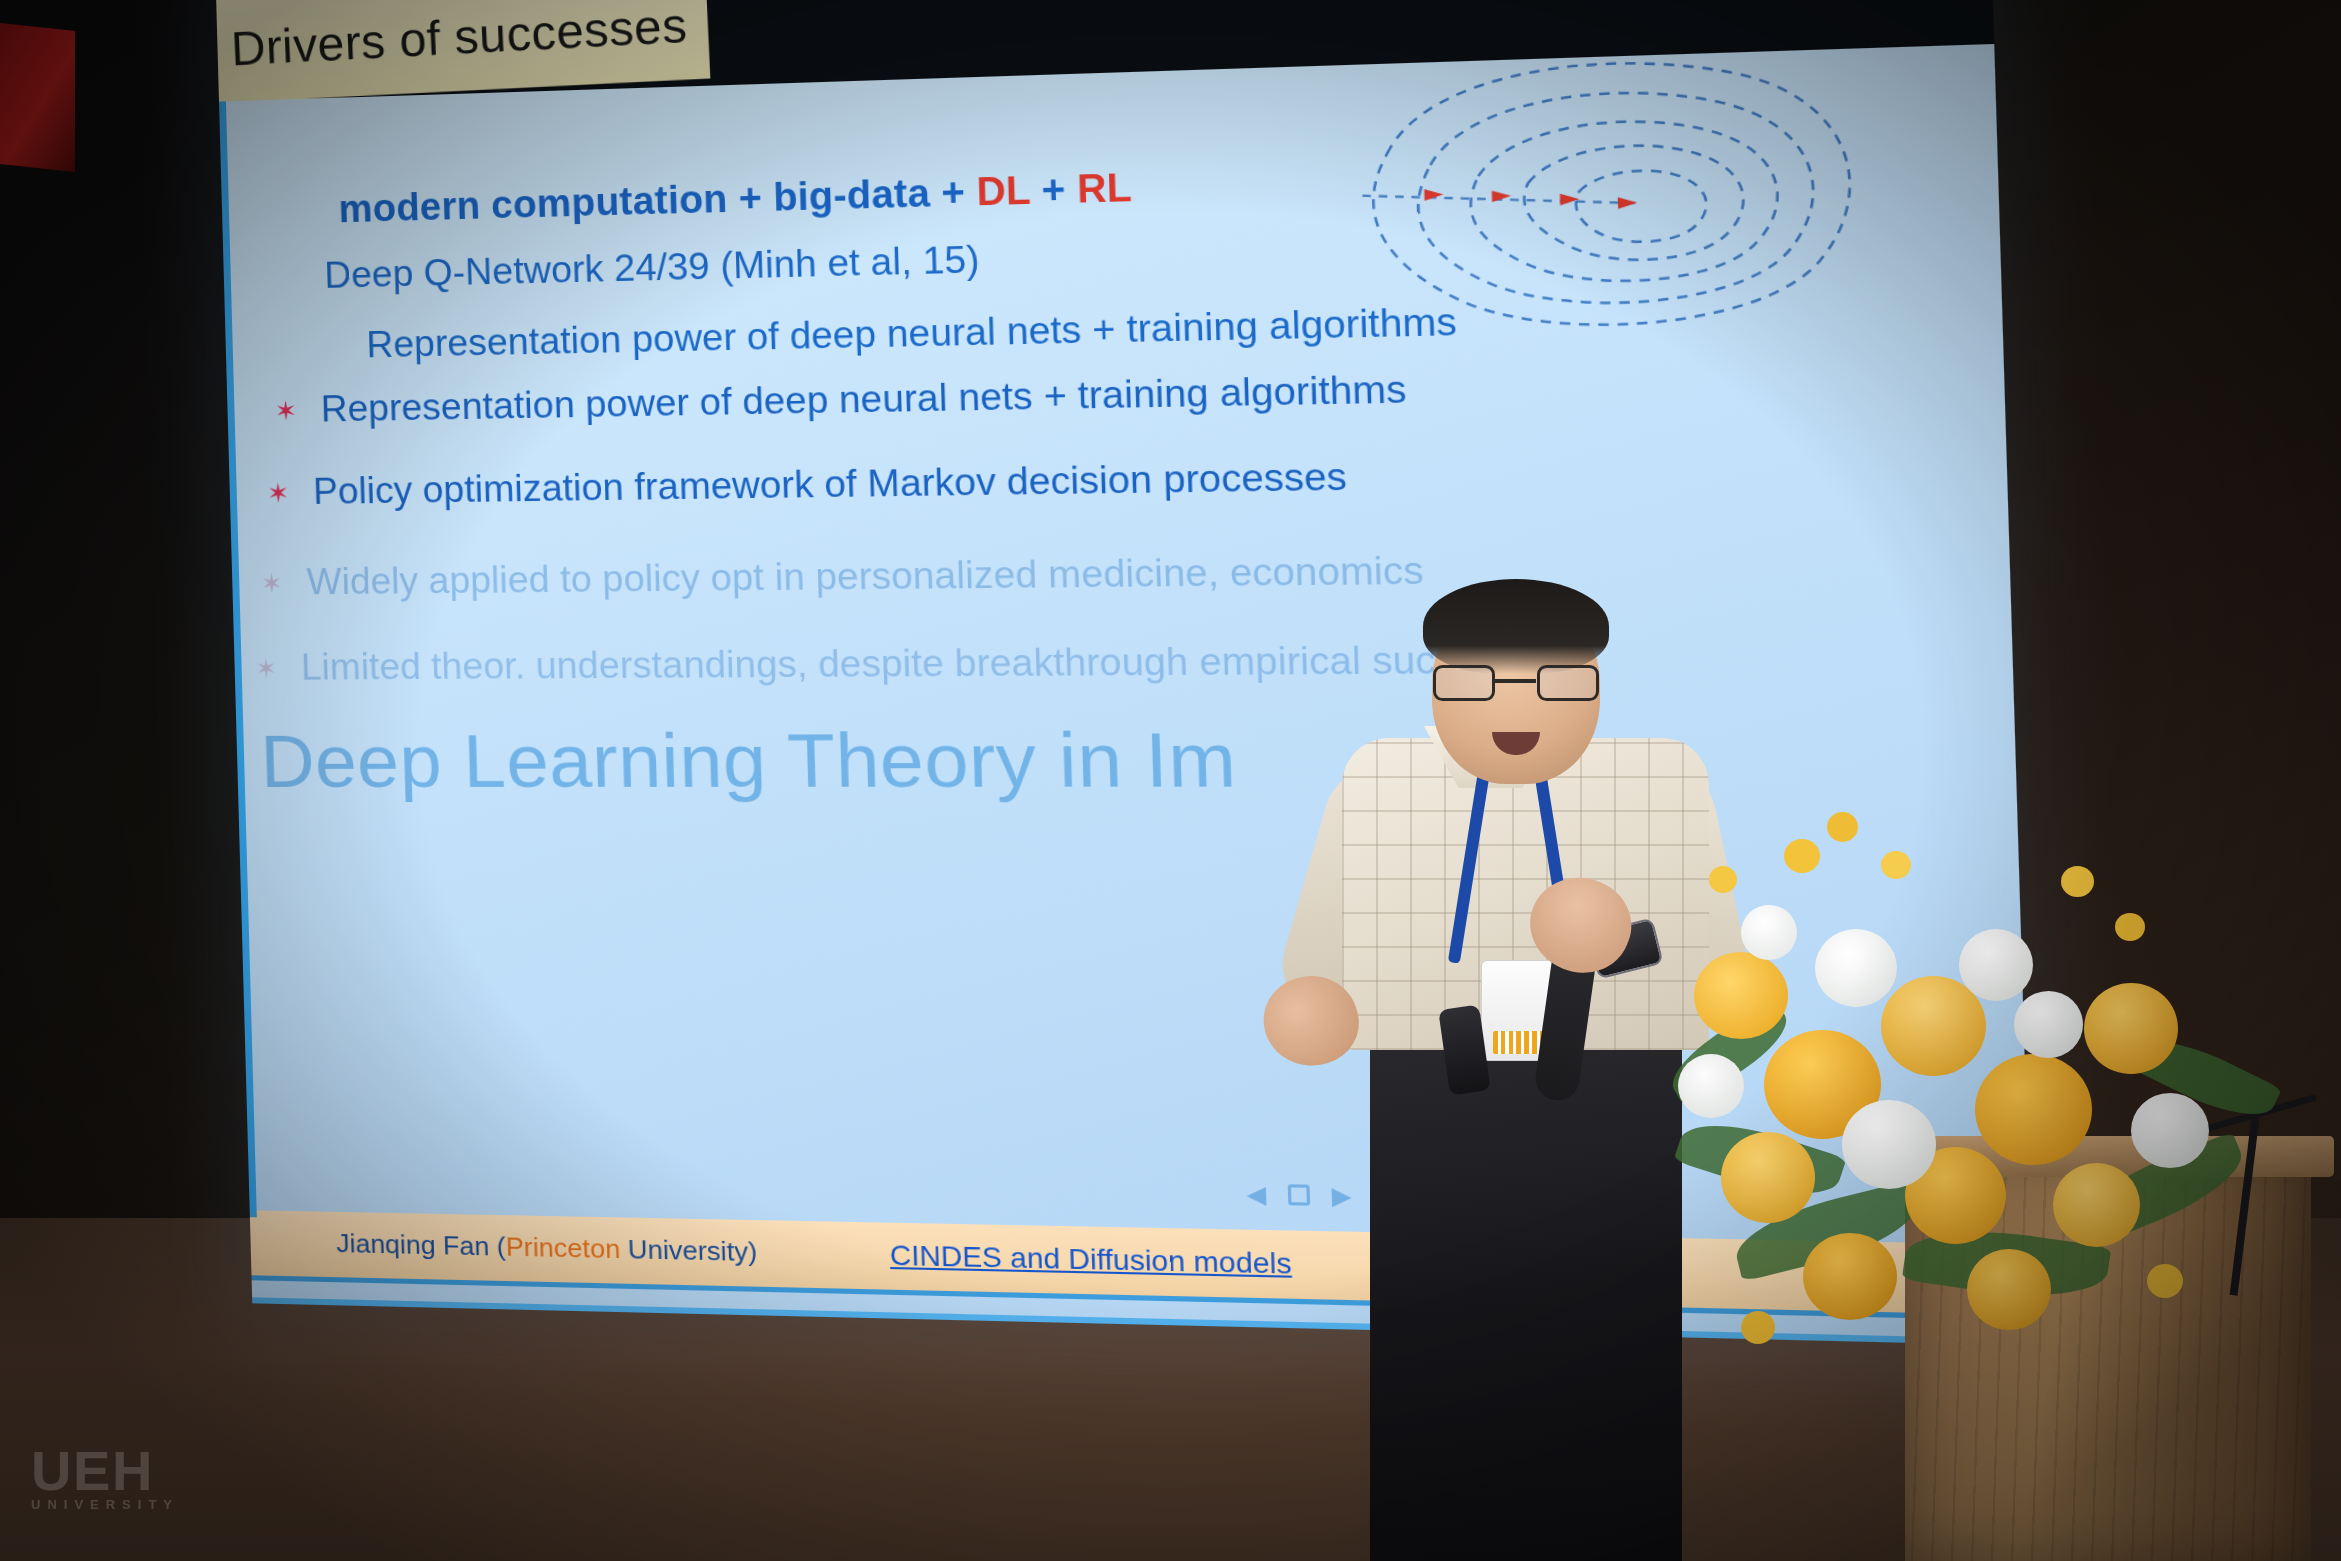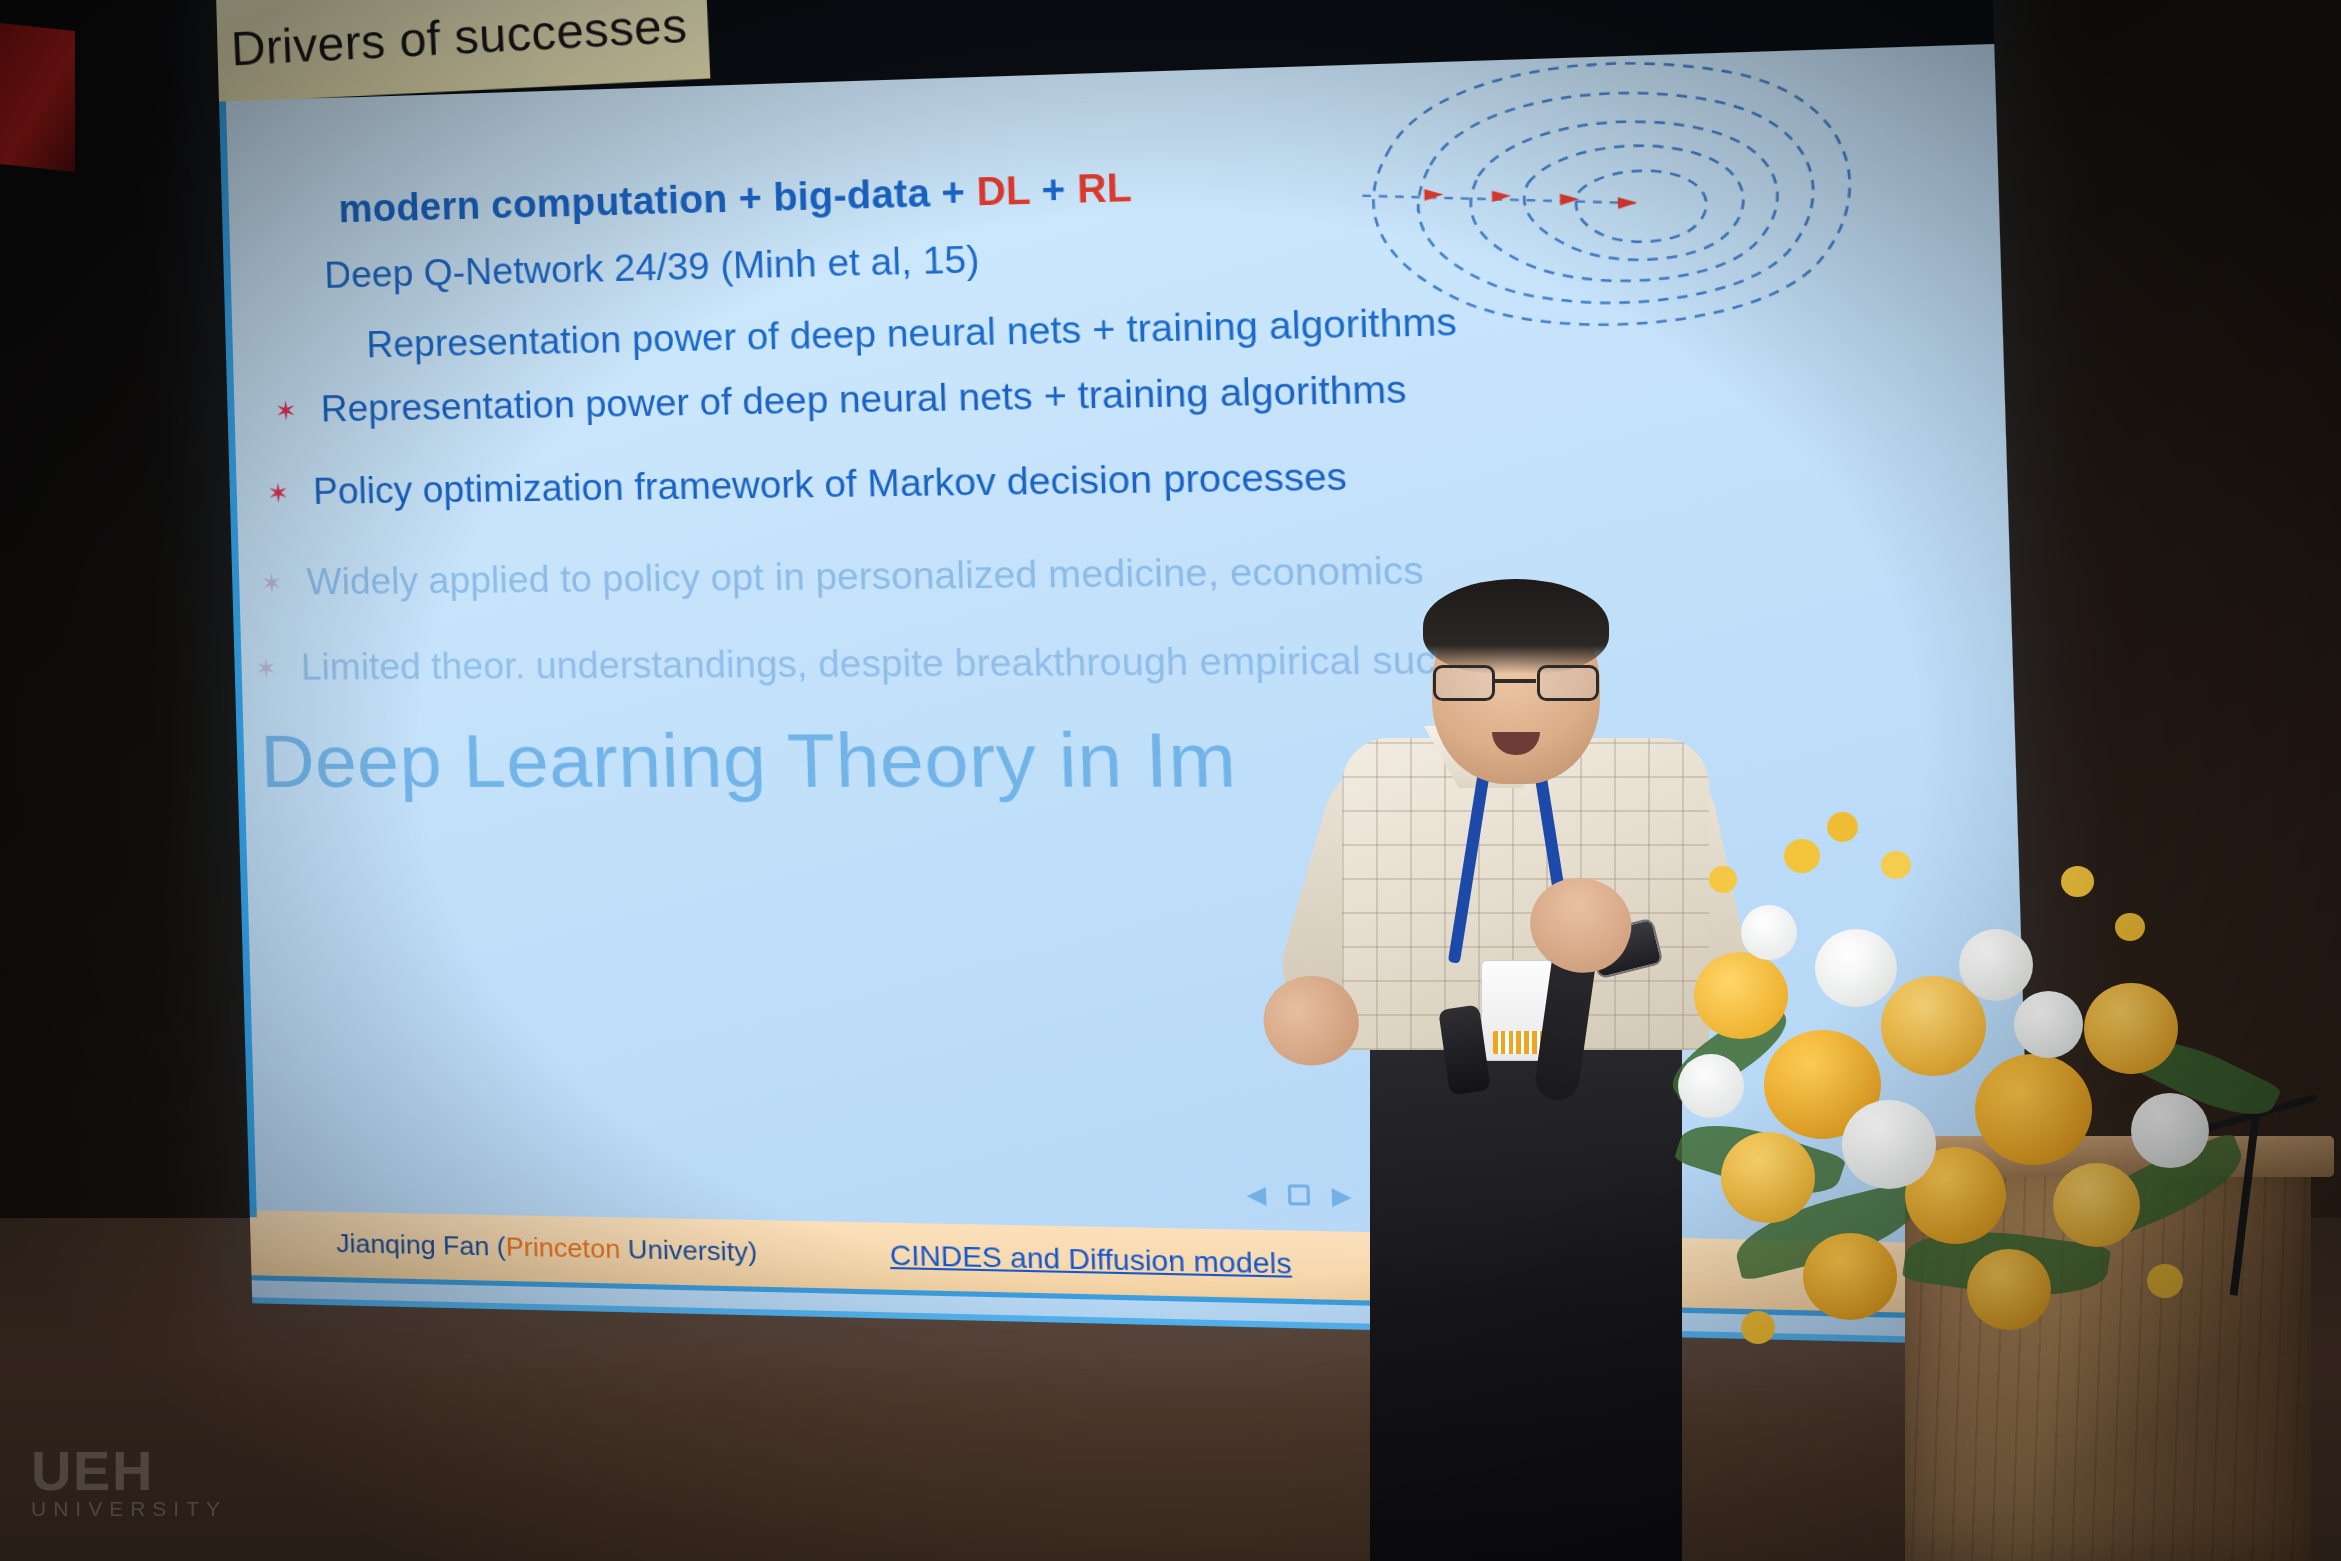--- a/index.html
+++ b/index.html
@@ -180,21 +180,21 @@
 
   .bouquet{ position:absolute; left:1647px; top:796px; width:703px; height:625px; }
   .blob{ position:absolute; border-radius:50%; }
   .leaf{ position:absolute; border-radius:60% 10% 60% 10%; background:#3e6b33; opacity:.85;}
 
   .vignette{ position:absolute; inset:0; pointer-events:none;
     background:radial-gradient(ellipse 1366px 976px at 50% 48%, rgba(0,0,0,0) 55%, rgba(0,0,0,.45) 100%); }
 
   .ueh{ position:absolute; left:31px; top:1444px; opacity:.16; }
   .ueh .big{ font-size:56px; font-weight:bold; color:#ffffff; letter-spacing:1.6px; line-height:.95;}
-  .ueh .small{ font-size:21px; font-weight:normal; color:#ffffff; letter-spacing:7px; }
+  .ueh .small{ font-size:13px; font-weight:bold; color:#ffffff; letter-spacing:7px; }
 </style>
 </head>
 <body>
 
 <div id="stage">
 
   <div class="wall-dark"></div>
   <div class="wall-floor"></div>
   <div class="flag"></div>
 

